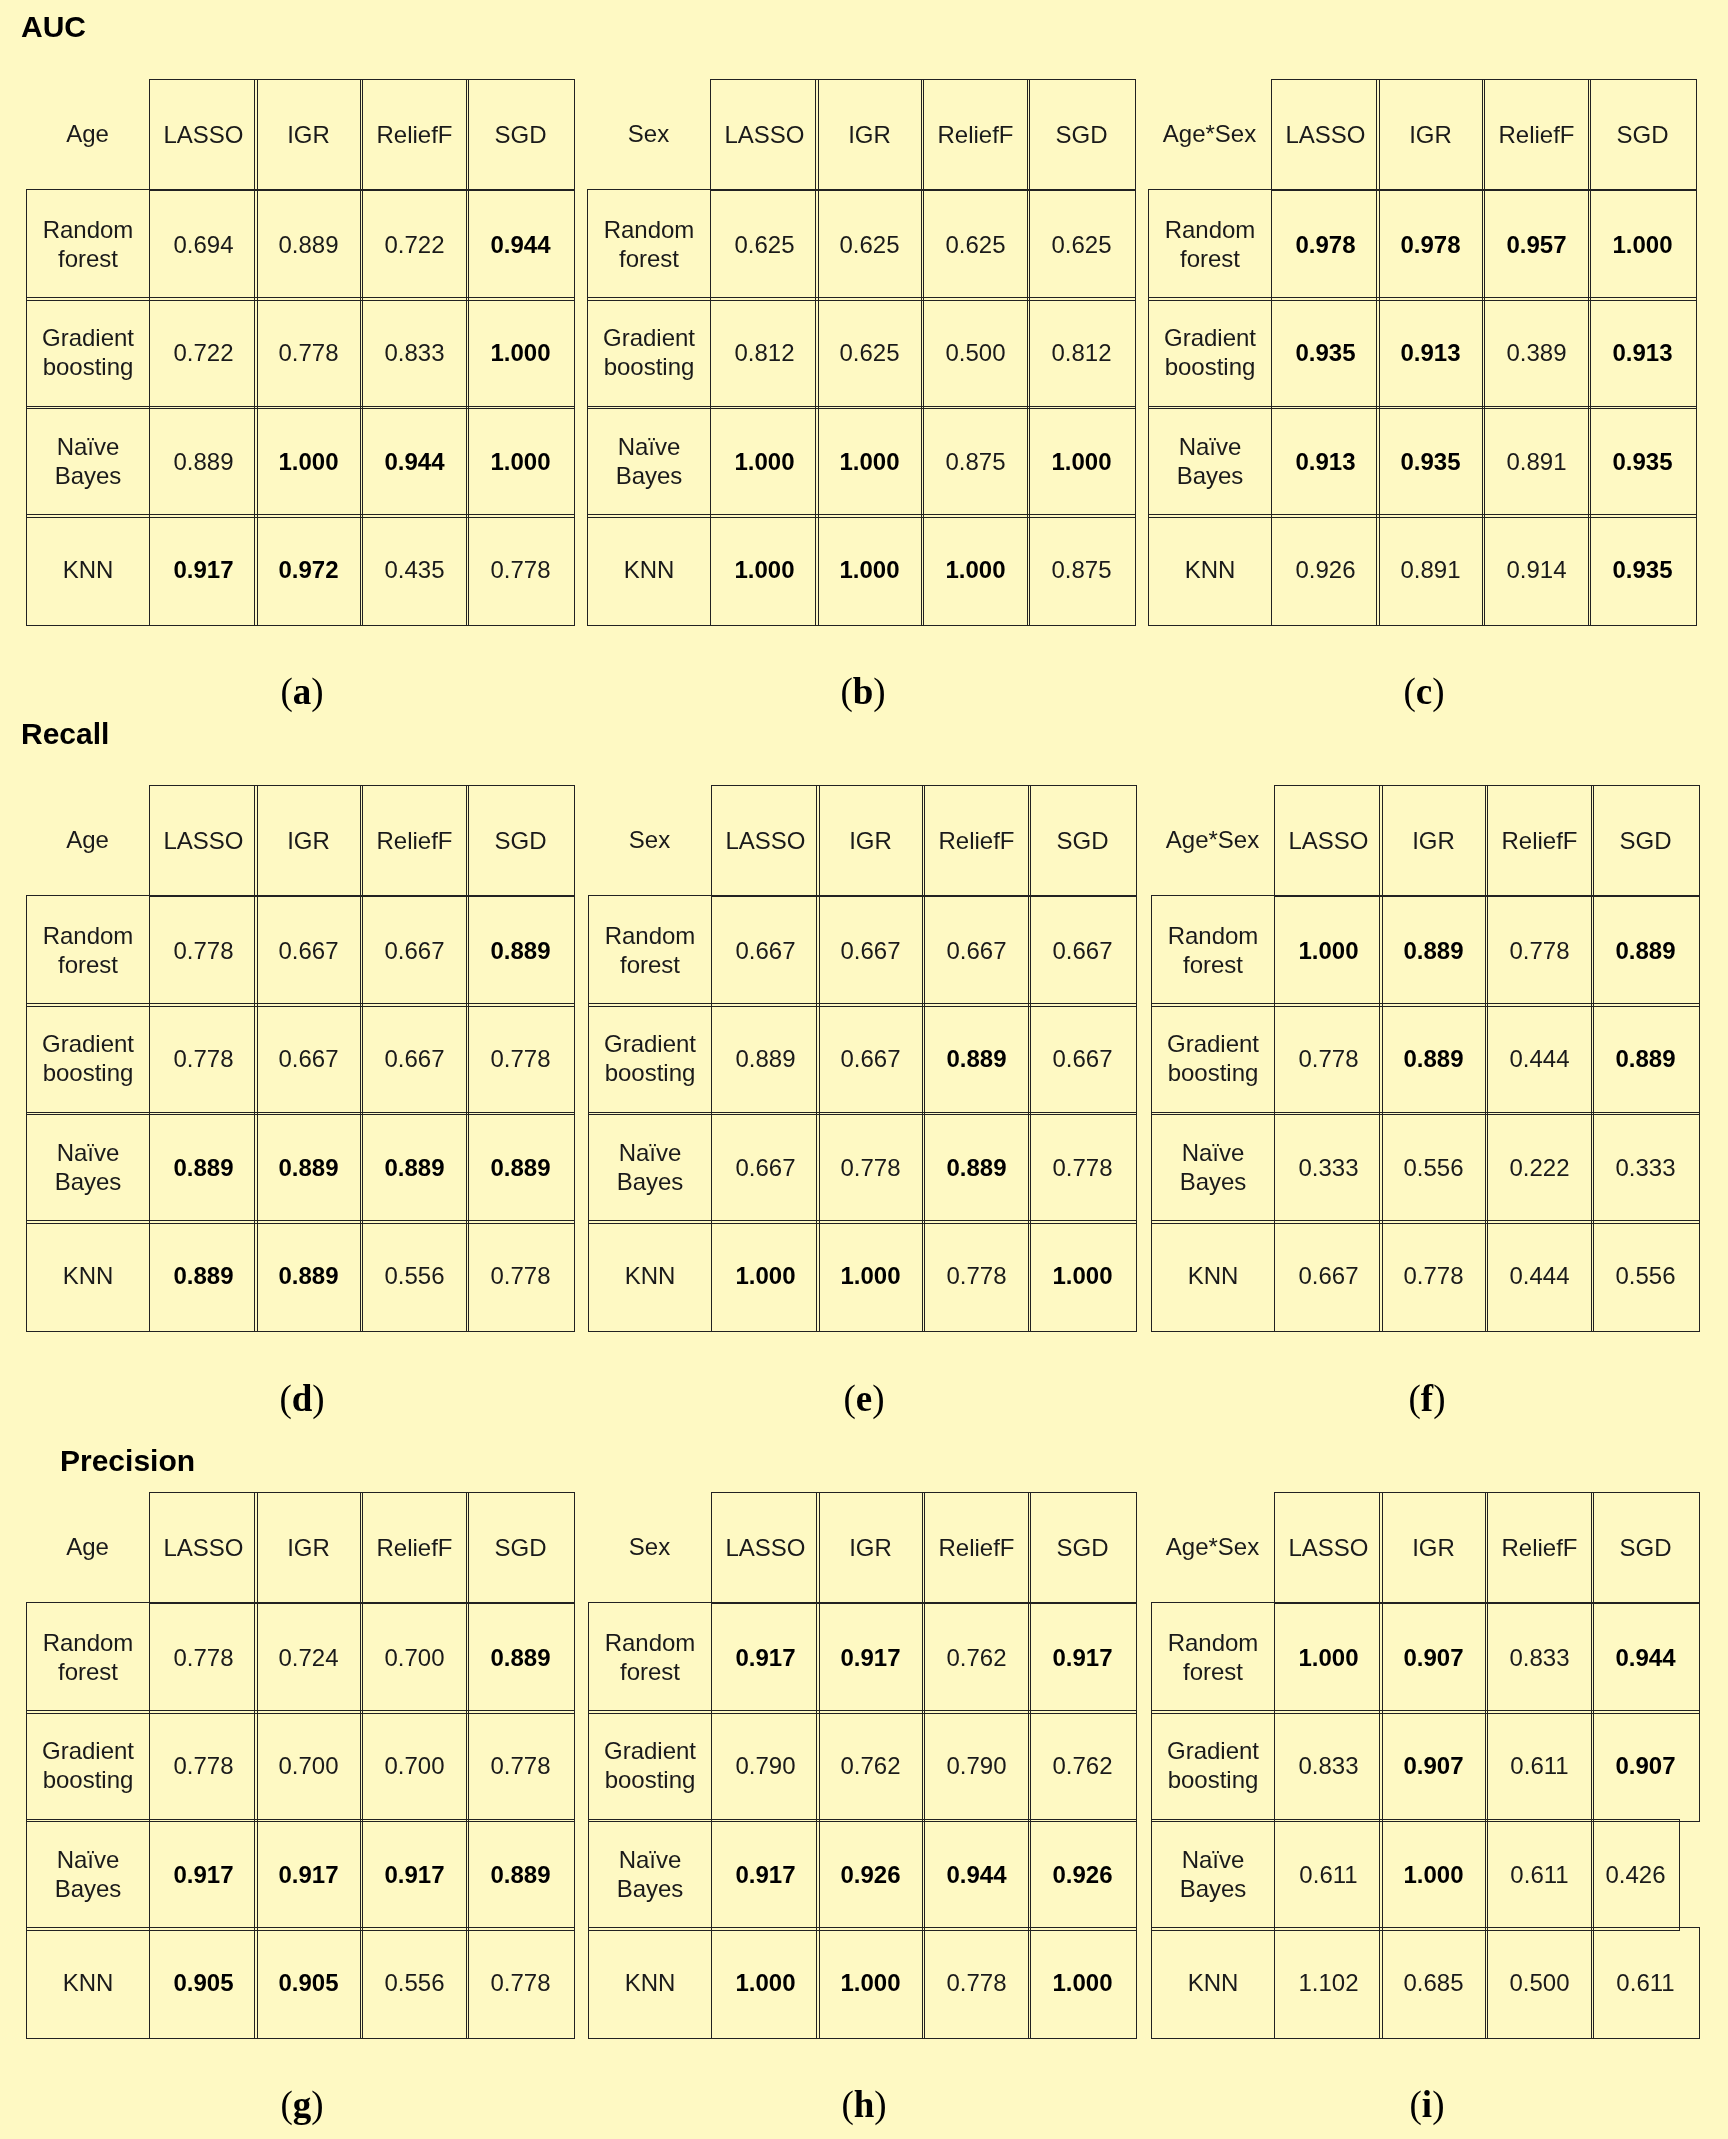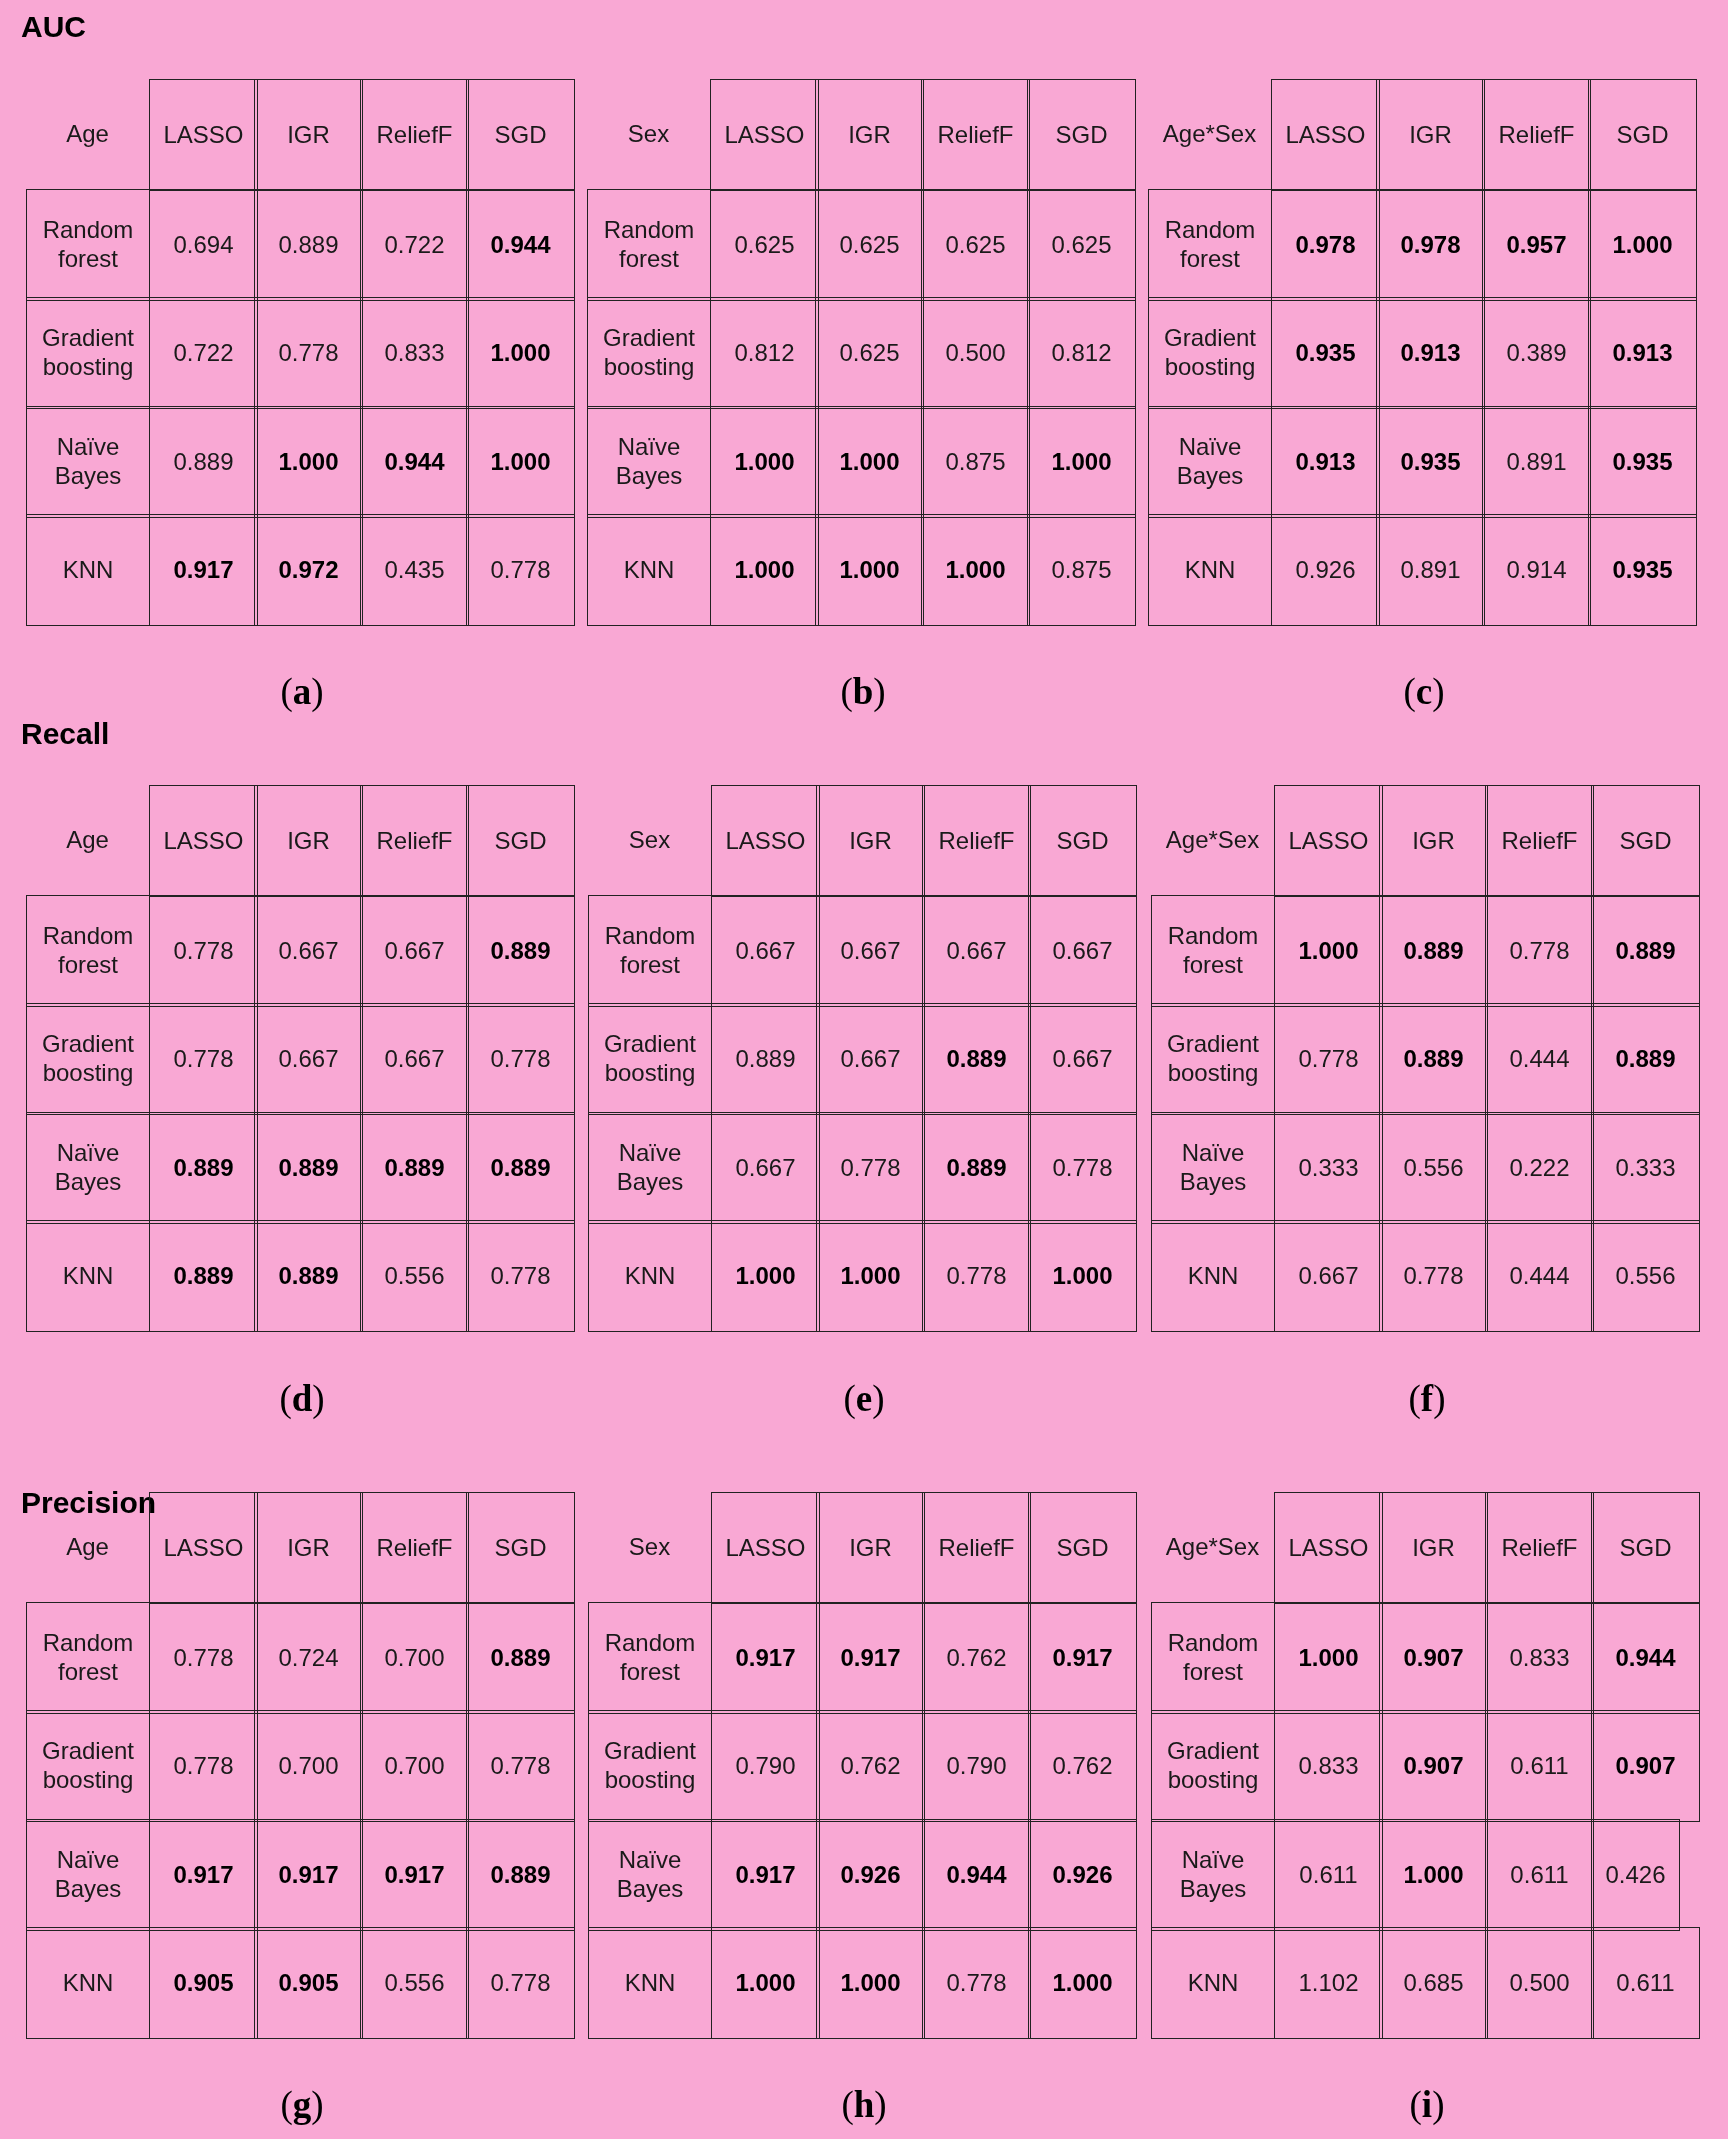--- a/index.html
+++ b/index.html
@@ -1,16 +1,16 @@
 <!DOCTYPE html>
 <html style="font-size:8.4px"><head>
 <meta charset="utf-8">
 <style>
   html, body { margin:0; padding:0; background:#ffffff; }
-  #page { position:relative; width:1729px; height:2140px; background:#f9a8d4; overflow:hidden; color:#111; }
+  #page { position:relative; width:1729px; height:2140px; background:#fef9c3; overflow:hidden; color:#111; }
   .section-title { position:absolute; left:21px; font-family:"Liberation Sans", sans-serif; font-weight:bold; font-size:30px; line-height:1; color:#000; }
   .grid { position:absolute; }
   .cell { position:absolute; box-sizing:border-box; display:flex; align-items:center; justify-content:center; text-align:center;
           font-family:"Liberation Sans", sans-serif; font-size:24px; line-height:1.2; color:#1a1a1a; }
   .cell.bordered { border:1.6px solid #222; }
   .cell.b { font-weight:bold; color:#000; }
   .cell .lbl { display:block; white-space:pre-line; }
   .caption { position:absolute; font-family:"Liberation Serif", serif; font-size:37px; line-height:1; color:#000; text-align:center; }
   .caption b { font-weight:bold; }
 </style>
@@ -499,21 +499,21 @@
         <span class="lbl">0.778</span>
       </div>
       <div class="cell bordered" style="left: 334px; top: 435px; width: 109px; height: 112px;">
         <span class="lbl">0.444</span>
       </div>
       <div class="cell bordered" style="left: 440px; top: 435px; width: 109px; height: 112px;">
         <span class="lbl">0.556</span>
       </div>
     </div>
     <div class="caption" style="left: 1151px; width: 552px; top: 1380px;"><span>(</span><b>f</b><span>)</span></div>
-    <div class="section-title" style="top: 1488px;">Precision</div>
+    <div class="section-title" style="top: 1446px; margin-left: 39px;">Precision</div>
     <div class="grid" style="left: 26px; top: 1492px; width: 552px; height: 550px;">
       <div class="cell" style="left: 0px; top: 0px; width: 123px; height: 110px;">
         <span class="lbl">Age</span>
       </div>
       <div class="cell bordered" style="left: 123px; top: 0px; width: 109px; height: 112px;">
         <span class="lbl">LASSO</span>
       </div>
       <div class="cell bordered" style="left: 228px; top: 0px; width: 109px; height: 112px;">
         <span class="lbl">IGR</span>
       </div>

